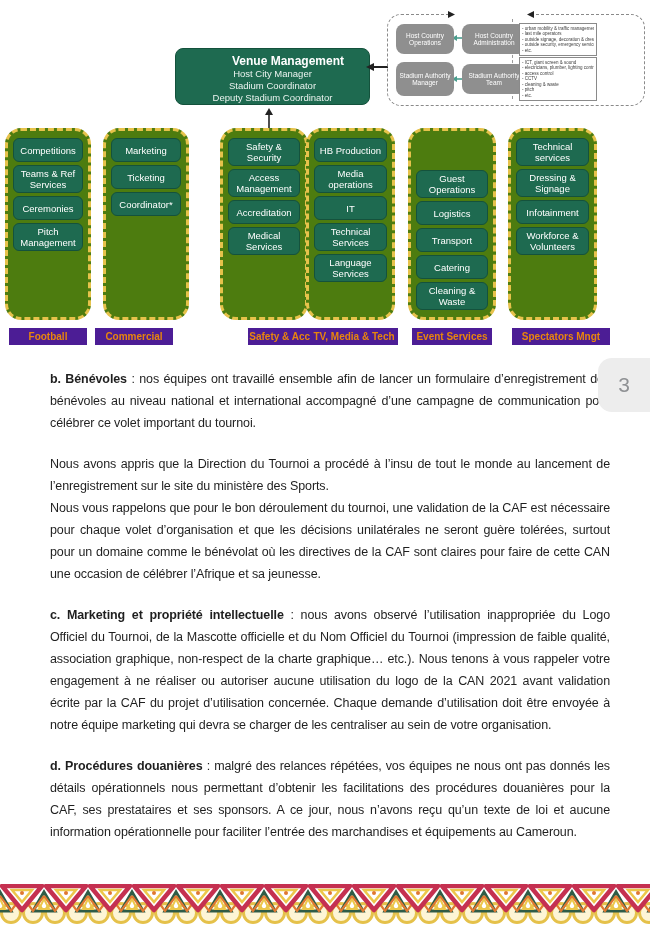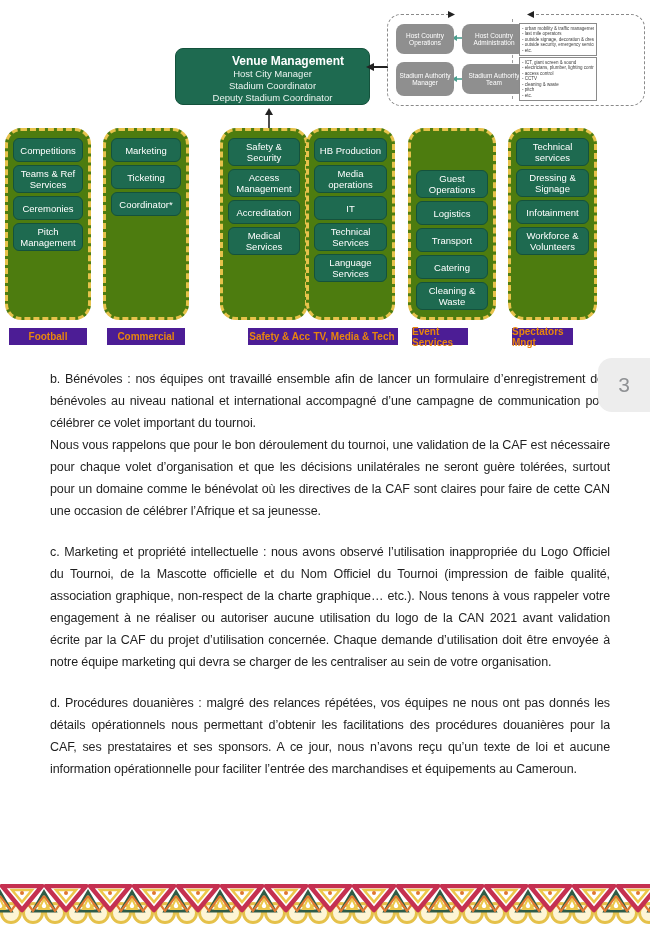--- a/index.html
+++ b/index.html
@@ -31,21 +31,21 @@
     display:flex;align-items:center;justify-content:center;text-align:center;
     font-size:9.5px;line-height:11px;padding:2px 1px;box-sizing:border-box;}
   .clabel{position:absolute;top:328px;height:17px;background:#4c1d95;border-radius:0;
     color:#e8860d;font-weight:bold;font-size:10px;display:flex;align-items:center;justify-content:center;box-sizing:border-box;}
 
   
   #doc{position:absolute;left:50px;top:368px;width:560px;height:505px;overflow:hidden;
     font-size:12.5px;line-height:22px;letter-spacing:-0.1px;color:#1f1f1f;text-align:justify;}
   .para{margin:0;}
   .para.gap{margin-top:19px;}
-  .para b{font-weight:normal;}
+  .para b{font-weight:bold;}
 
   .page-tab{position:absolute;left:598px;top:358px;width:52px;height:54px;background:#ededed;
     border-radius:14px 0 0 14px;display:flex;align-items:center;justify-content:center;
     color:#8f9194;font-size:21px;}
 </style>
 </head>
 <body>
 
 <div>
 
@@ -114,21 +114,21 @@
         <div class="gbox">Teams &amp; Ref Services</div>
         <div class="gbox">Ceremonies</div>
         <div class="gbox">Pitch Management</div>
       </div>
       <div class="clabel" style="left: 9px; width: 78px;">Football</div>
       <div class="col" style="left: 103px; width: 86px;">
         <div class="gbox">Marketing</div>
         <div class="gbox">Ticketing</div>
         <div class="gbox">Coordinator*</div>
       </div>
-      <div class="clabel" style="left: 107px; width: 78px;">Commercial</div>
+      <div class="clabel" style="left: 95px; width: 78px;">Commercial</div>
       <div class="col" style="left: 220px; width: 88px;">
         <div class="gbox">Safety &amp; Security</div>
         <div class="gbox">Access Management</div>
         <div class="gbox">Accreditation</div>
         <div class="gbox">Medical Services</div>
       </div>
       <div class="clabel" style="left: 208px; width: 80px; margin-left: 40px;">Safety &amp; Access</div>
       <div class="col" style="left: 306px; width: 89px;">
         <div class="gbox">HB Production</div>
         <div class="gbox">Media operations</div>
@@ -137,34 +137,35 @@
         <div class="gbox">Language Services</div>
       </div>
       <div class="clabel" style="left: 310px; width: 88px;">TV, Media &amp; Tech</div>
       <div class="col" style="left: 408px; width: 88px; justify-content: flex-end;">
         <div class="gbox">Guest Operations</div>
         <div class="gbox">Logistics</div>
         <div class="gbox">Transport</div>
         <div class="gbox">Catering</div>
         <div class="gbox">Cleaning &amp; Waste</div>
       </div>
-      <div class="clabel" style="left: 412px; width: 56px;">Event Services</div>
+      <div class="clabel" style="left: 412px; width: 80px;">Event Services</div>
       <div class="col" style="left: 508px; width: 89px;">
         <div class="gbox">Technical services</div>
         <div class="gbox">Dressing &amp; Signage</div>
         <div class="gbox">Infotainment</div>
         <div class="gbox">Workforce &amp; Volunteers</div>
       </div>
-      <div class="clabel" style="left: 512px; width: 61px;">Spectators Mngt</div>
+      <div class="clabel" style="left: 512px; width: 98px;">Spectators Mngt</div>
     </div>
 
 </div>
 
 <div id="doc">
     <p class="para"><b>b. Bénévoles</b> :  nos équipes ont travaillé ensemble afin de lancer un formulaire d’enregistrement des bénévoles au niveau national et international accompagné d’une campagne de communication pour célébrer ce volet important du tournoi.</p>
+    <p class="para gap">Nous avons appris que la Direction du Tournoi a procédé à l’insu de tout le monde au lancement de l’enregistrement sur le site du ministère des Sports.</p>
     <p class="para">Nous vous rappelons que pour le bon déroulement du tournoi, une validation de la CAF est nécessaire pour chaque volet d’organisation et que les décisions unilatérales ne seront guère tolérées, surtout pour un domaine comme le bénévolat où les directives de la CAF sont claires pour faire de cette CAN une occasion de célébrer l’Afrique et sa jeunesse.</p>
     <p class="para gap"><b>c. Marketing et propriété intellectuelle</b> : nous avons observé l’utilisation inappropriée du Logo Officiel du Tournoi, de la Mascotte officielle et du Nom Officiel du Tournoi (impression de faible qualité, association graphique, non-respect de la charte graphique… etc.). Nous tenons à vous rappeler votre engagement à ne réaliser ou autoriser aucune utilisation du logo de la CAN 2021 avant validation écrite par la CAF du projet d’utilisation concernée. Chaque demande d’utilisation doit être envoyée à notre équipe marketing qui devra se charger de les centraliser au sein de votre organisation.</p>
     <p class="para gap"><b>d. Procédures douanières</b> : malgré des relances répétées, vos équipes ne nous ont pas donnés les détails opérationnels nous permettant d’obtenir les facilitations des procédures douanières pour la CAF, ses prestataires et ses sponsors. A ce jour, nous n’avons reçu qu’un texte de loi et aucune information opérationnelle pour faciliter l’entrée des marchandises et équipements au Cameroun.</p>
   </div>
 
 <div class="page-tab">
   <span>3</span>
 </div>
 
 <svg class="abs" style="left:0;top:884px;" width="650" height="42">

